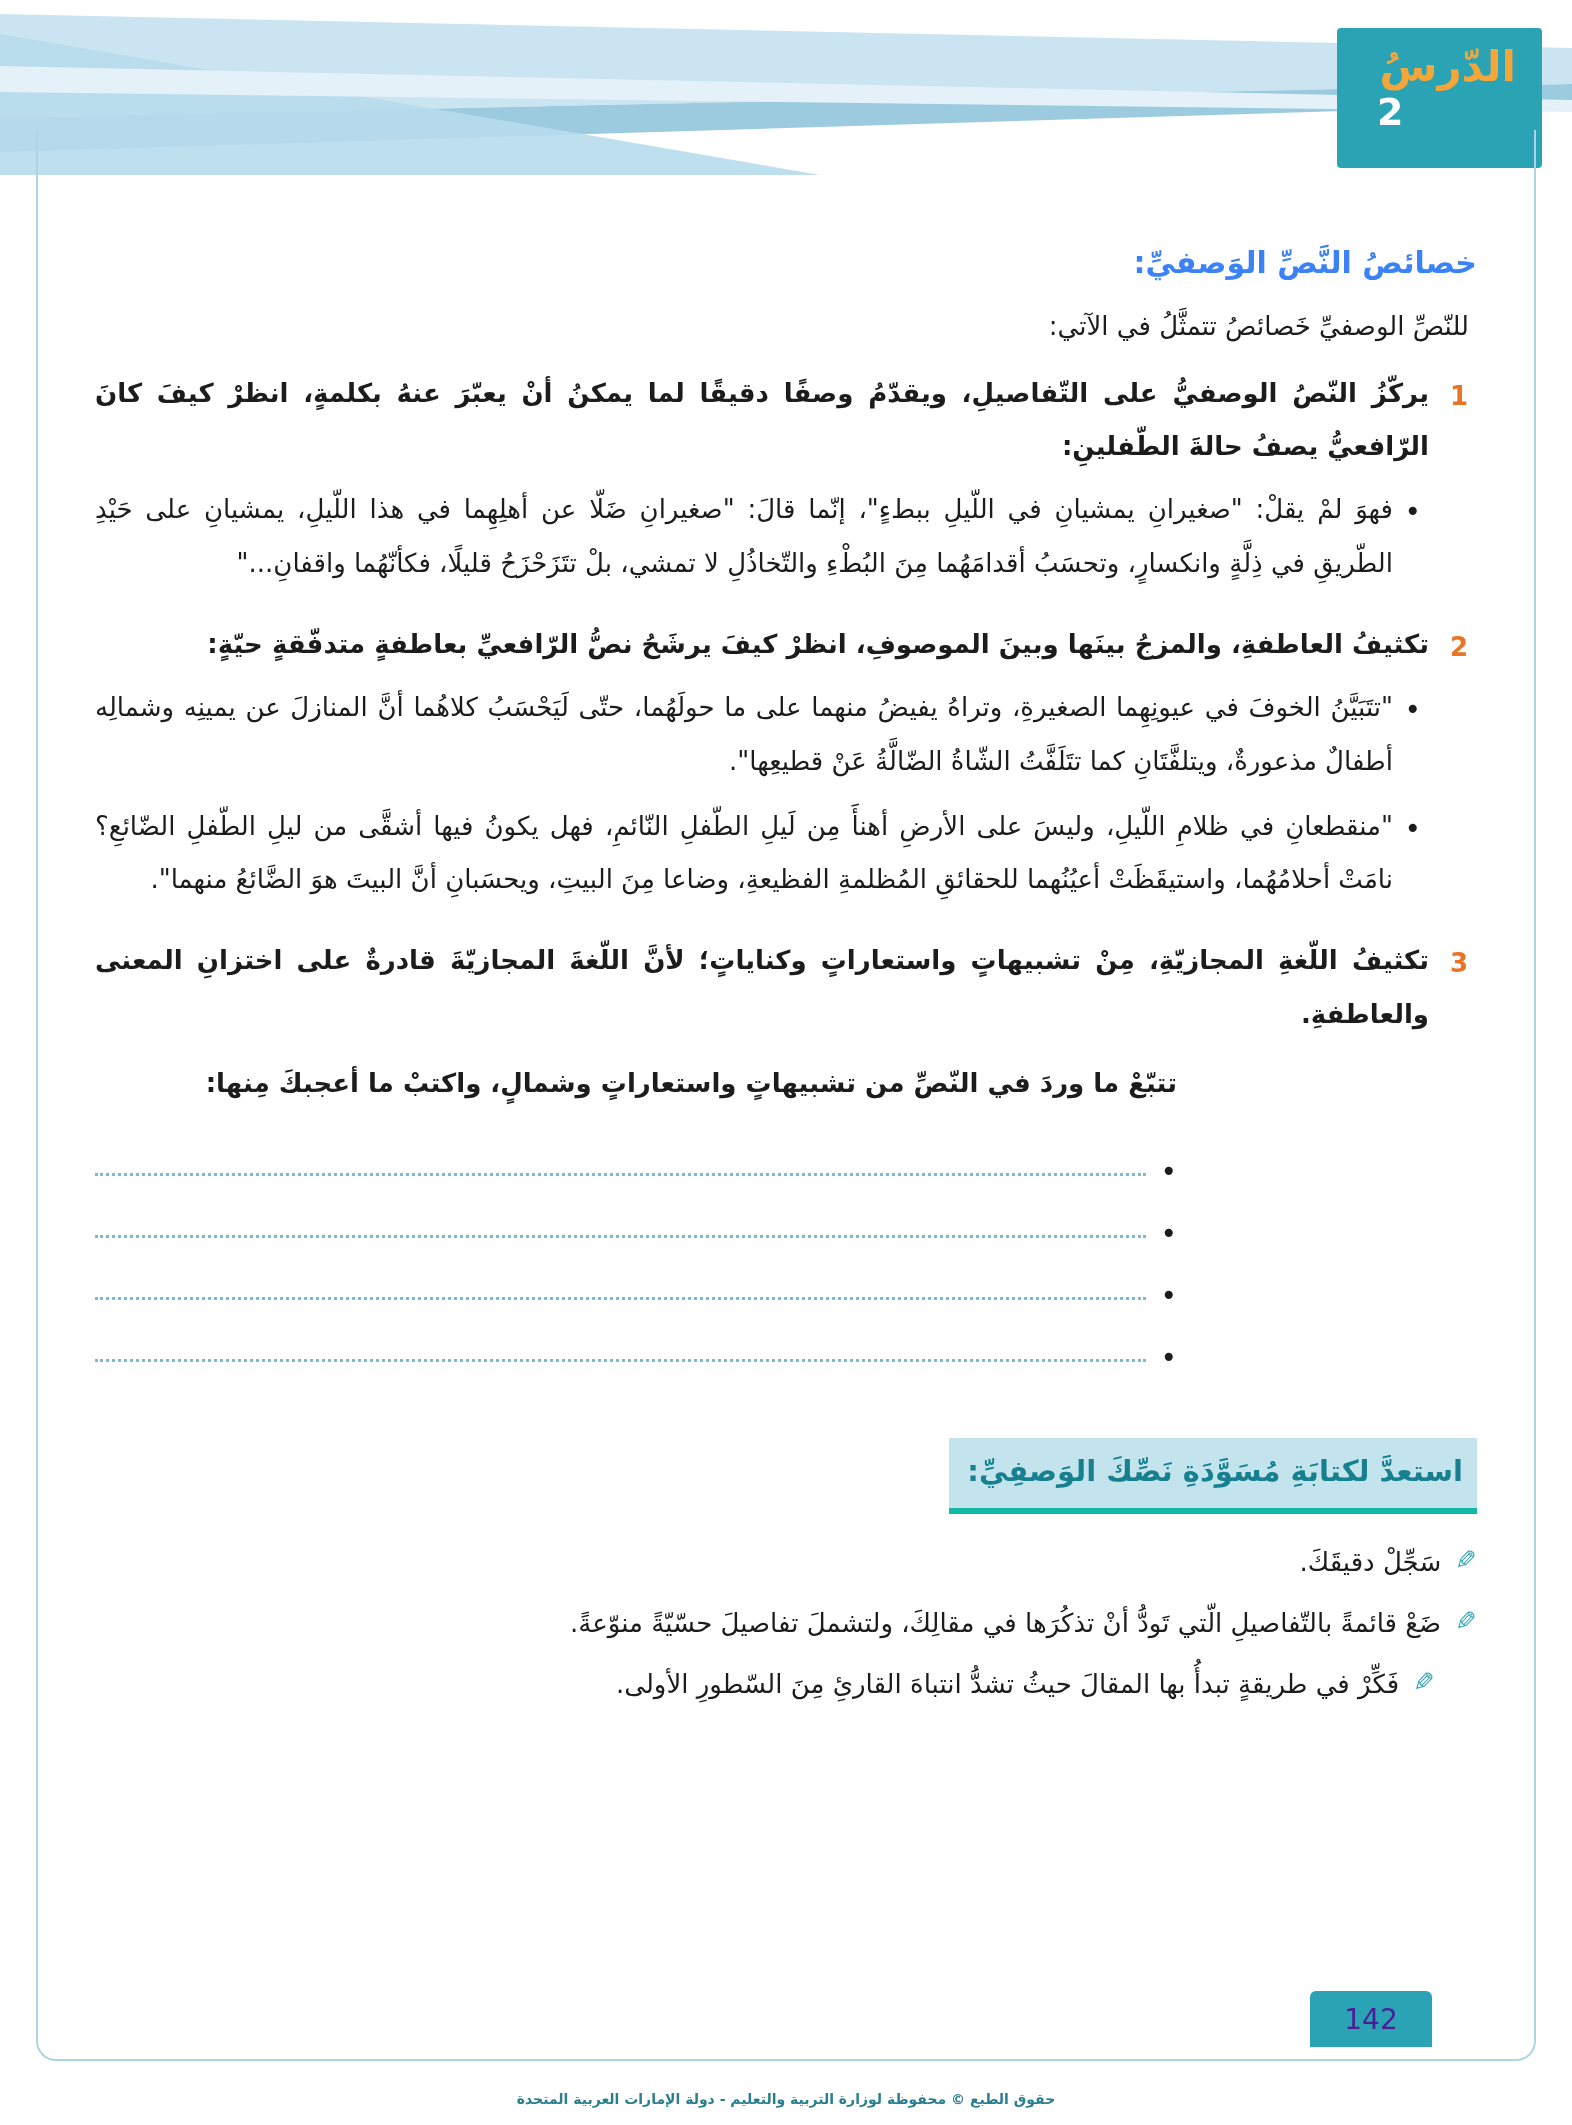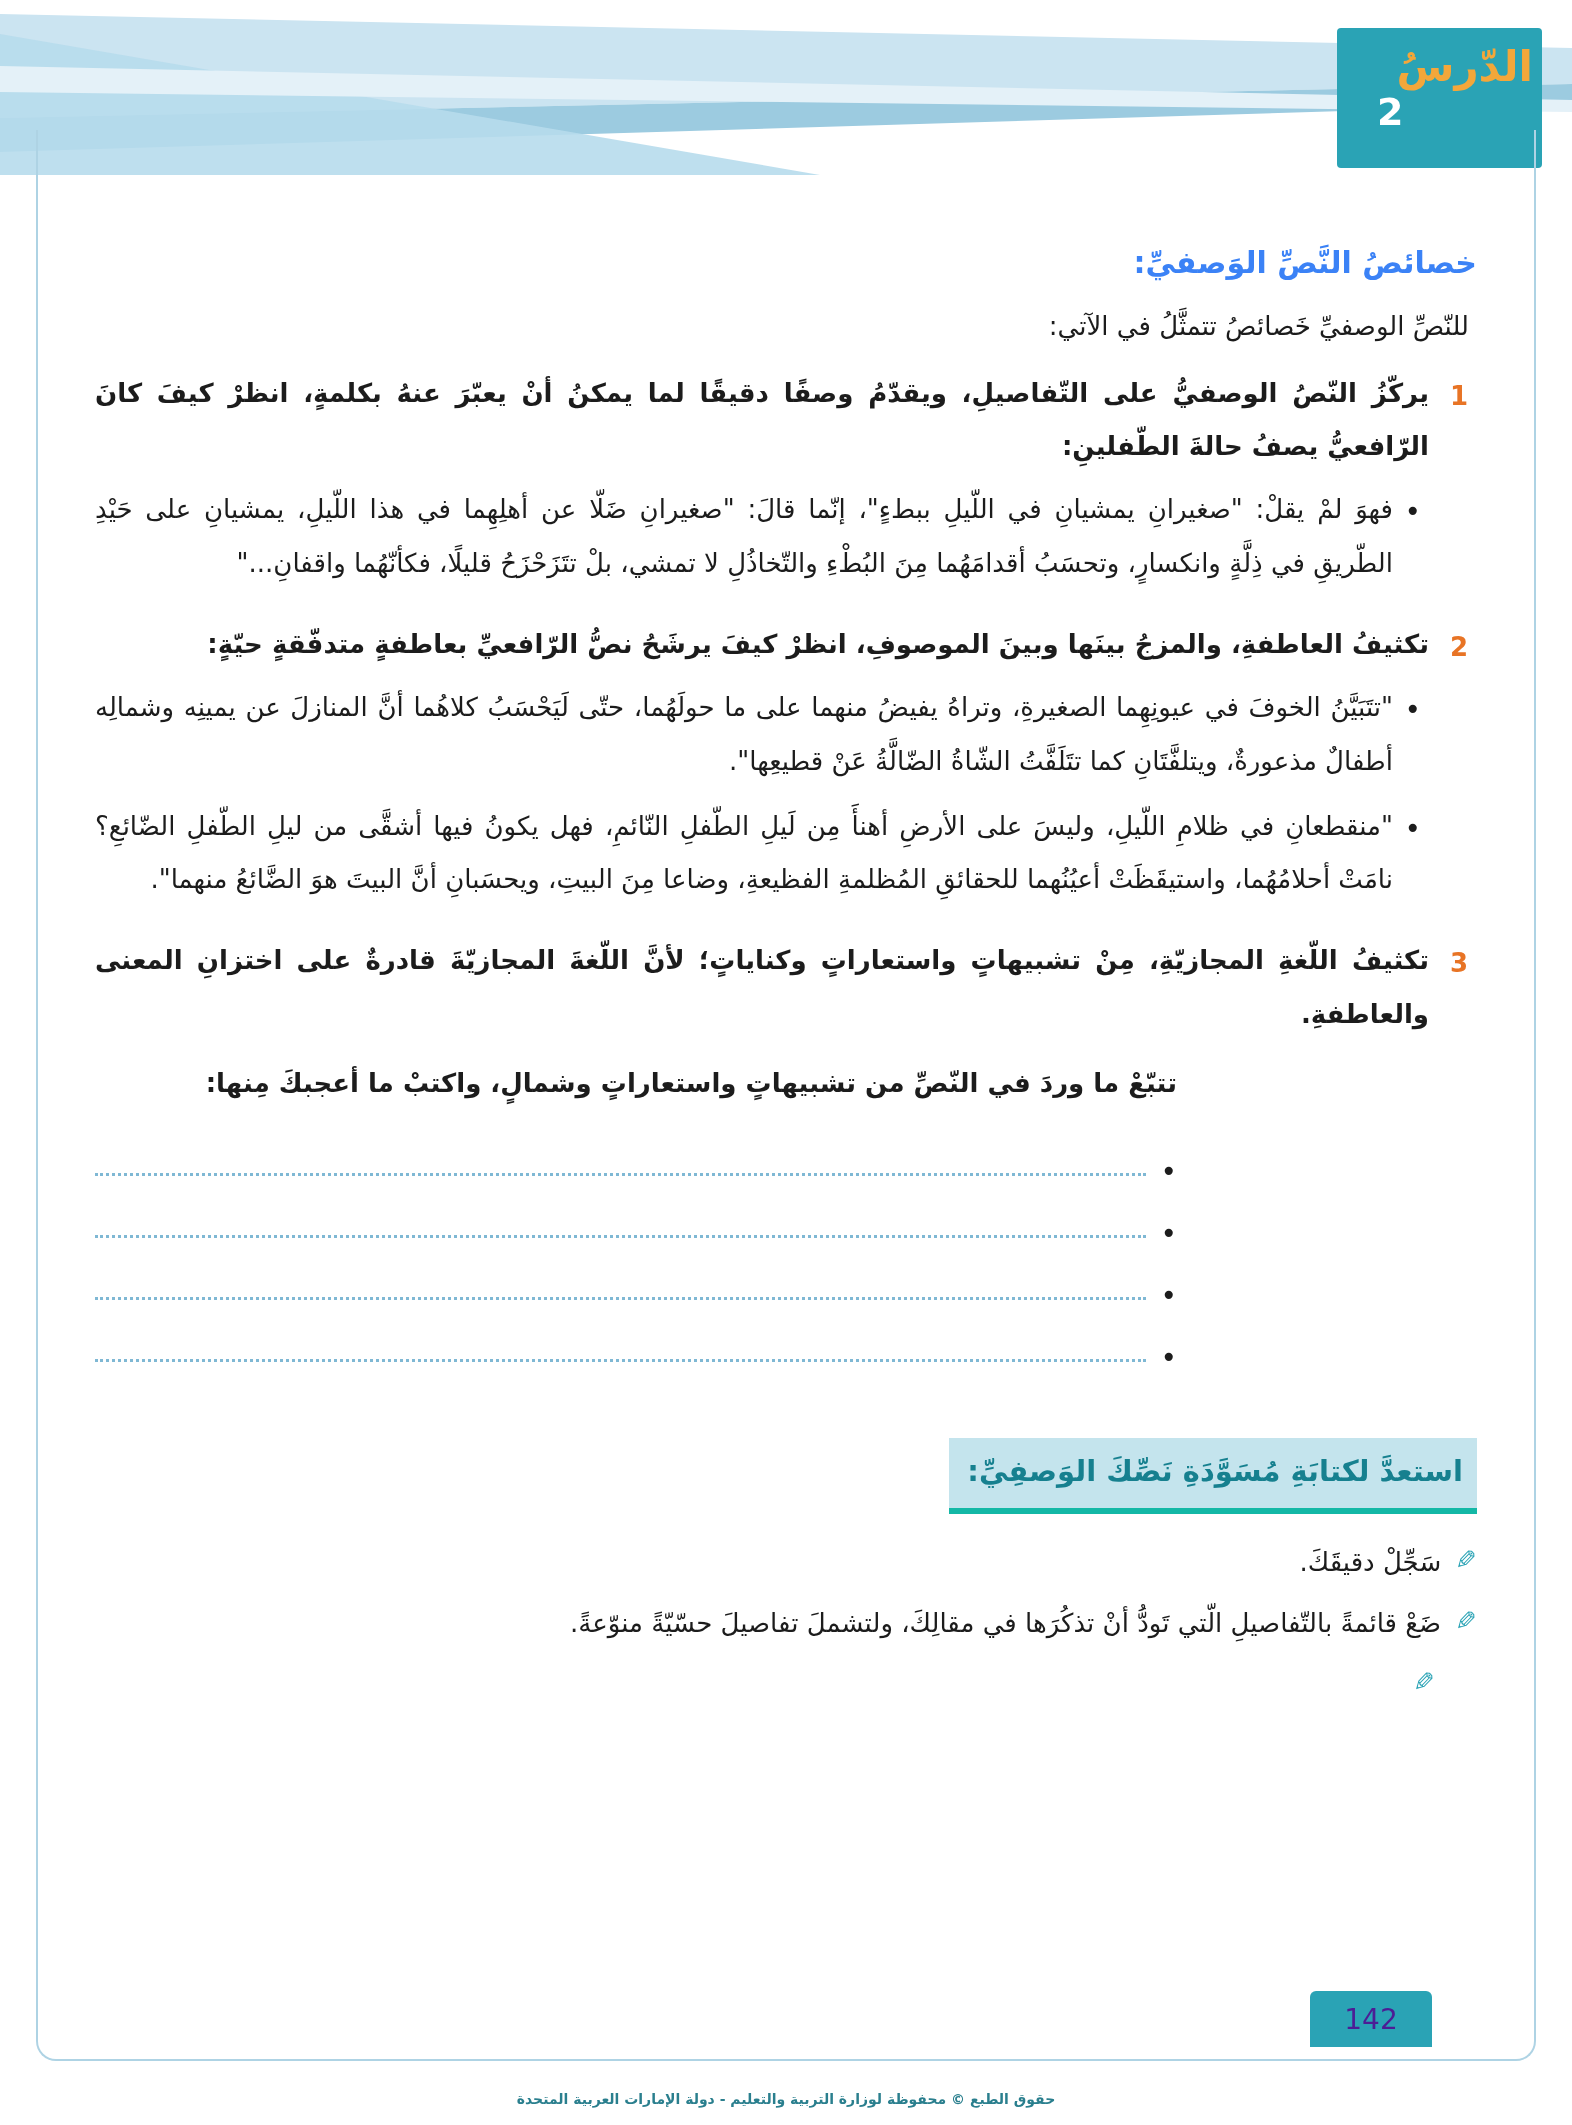--- a/index.html
+++ b/index.html
@@ -18,21 +18,21 @@
   
   .top-deco { position: absolute; top: 0; left: 0; width: 1572px; height: 175px; }
   .lesson-box {
     position: absolute;
     top: 28px;
     right: 30px;
     width: 205px;
     height: 140px;
     background: #2aa3b5;
     border-radius: 4px;
-    padding: 14px 9px 10px 18px;
+    padding: 14px 26px 10px 18px;
     direction: rtl;
   }
   .lesson-label {
     color: #f3a73a;
     font-weight: bold;
     font-size: 42px;
     text-align: right;
     line-height: 1.2;
   }
   .lesson-number {
@@ -263,20 +263,21 @@
       <li class="prep-item">
         <span class="step-icon">✎</span>
         <span class="prep-text">سَجِّلْ دقيقَكَ.</span>
       </li>
       <li class="prep-item">
         <span class="step-icon">✎</span>
         <span class="prep-text">ضَعْ قائمةً بالتّفاصيلِ الّتي تَودُّ أنْ تذكُرَها في مقالِكَ، ولتشملَ تفاصيلَ حسّيّةً منوّعةً.</span>
       </li>
       <li class="prep-item indented">
         <span class="step-icon">✎</span>
+        <span class="prep-text">فَكِّرْ في طريقةٍ تبدأُ بها المقالَ حيثُ تشدُّ انتباهَ القارئِ مِنَ السّطورِ الأولى.</span>
       </li>
     </ul>
 
   </div>
 
   <div class="page-num-box">
     <span>142</span>
   </div>
 
   <div class="footer-text">حقوق الطبع © محفوظة لوزارة التربية والتعليم - دولة الإمارات العربية المتحدة</div>

